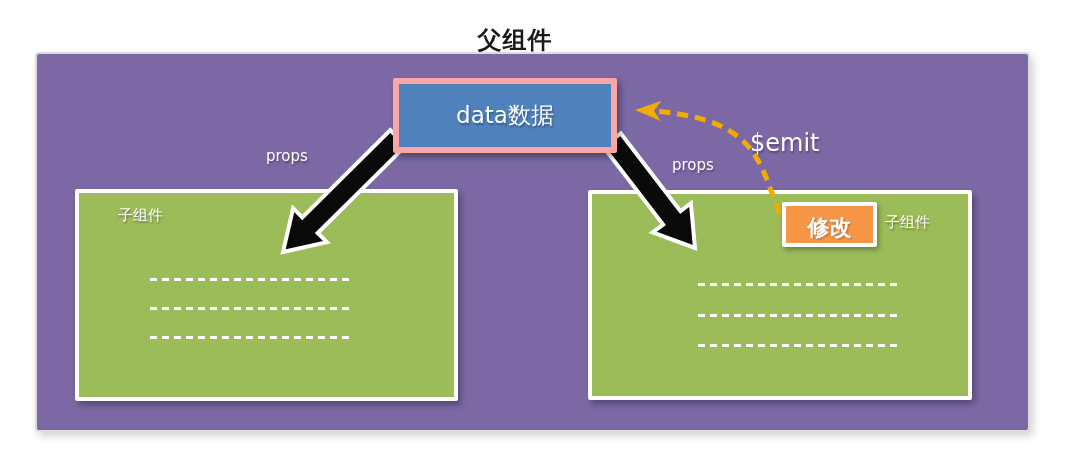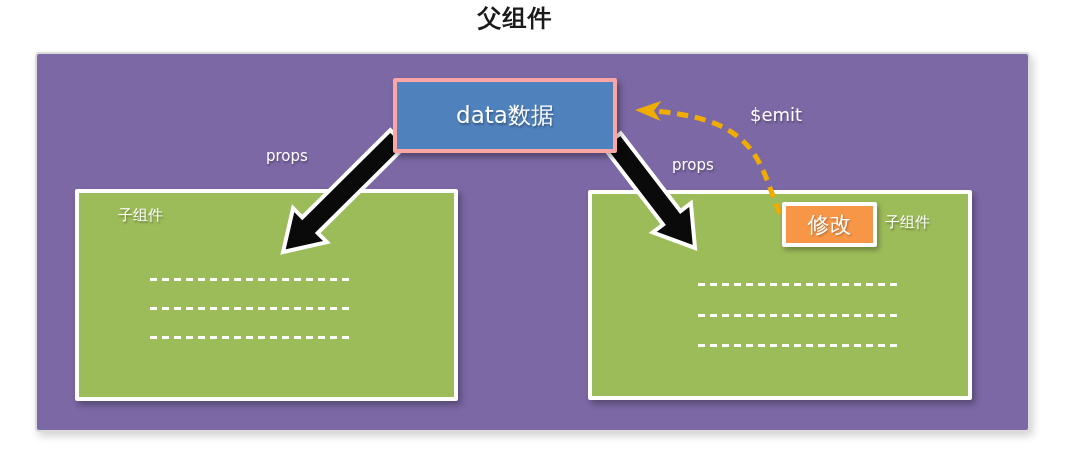--- a/index.html
+++ b/index.html
@@ -6,21 +6,21 @@
   .canvas {
     position: relative;
     width: 1068px;
     height: 459px;
     background: #ffffff;
     overflow: hidden;
     font-family: "DejaVu Sans", "Liberation Sans", sans-serif;
   }
   .diagram-title {
     position: absolute;
-    left: 0; top: 2px; width: 1030px;
+    left: 0; top: 24px; width: 1030px;
     text-align: center;
     font-size: 24px;
     font-weight: 600;
     color: var(--title_black);
     letter-spacing: 1px;
   }
   .parent-box {
     position: absolute;
     left: 35px; top: 52px;
     width: 995px; height: 380px;
@@ -44,21 +44,21 @@
     position: absolute;
     color: var(--label_white);
     font-size: 15px;
     text-shadow: 1px 2px 2px rgba(0,0,0,0.30);
     white-space: nowrap;
   }
   .label-child-left  { left: 118px; top: 206px; }
   .label-child-right { left: 885px; top: 213px; }
   .label-props-left  { left: 266px; top: 147px; }
   .label-props-right { left: 672px; top: 156px; }
-  .label-emit        { left: 750px; top: 104px; font-size: 18px; }
+  .label-emit        { left: 750px; top: 129px; font-size: 24px; }
   .dash-row {
     position: absolute;
     height: 3px; width: 203px;
     background: repeating-linear-gradient(90deg,
       #ffffff 0, #ffffff 7px, transparent 7px, transparent 12px);
   }
   .dl1 { left: 150px; top: 278px; }
   .dl2 { left: 150px; top: 307px; }
   .dl3 { left: 150px; top: 336px; }
   .dr1 { left: 698px; top: 283px; }
@@ -82,41 +82,42 @@
     stroke-width: 5;
     stroke-dasharray: 11 7;
   }
   .emit-head { fill: var(--emit_gold); }
   .data-box {
     position: absolute;
     left: 393px; top: 78px;
     width: 224px; height: 75px;
     box-sizing: border-box;
     background: var(--data_bg);
-    border: 4px solid #fca5a5;
+    border: 6px solid #fca5a5;
     border-radius: 2px;
     box-shadow: 3px 4px 6px rgba(0,0,0,0.35);
     display: flex; align-items: center; justify-content: center;
     color: var(--label_white);
     font-size: 23px;
     text-shadow: 1px 2px 2px rgba(0,0,0,0.30);
   }
   .modify-box {
     position: absolute;
     left: 782px; top: 202px;
     width: 95px; height: 45px;
     box-sizing: border-box;
     background: var(--modify_bg);
     border: 4px solid #ffffff;
     border-radius: 2px;
     box-shadow: 2px 3px 5px rgba(0,0,0,0.30);
-    display: flex; align-items: center; justify-content: center;
+    display: flex; align-items: flex-end; justify-content: center;
     color: var(--label_white);
     font-size: 22px;
     text-shadow: 1px 1px 2px rgba(0,0,0,0.30);
+    font-weight: bold;
   }
 </style>
 </head>
 <body>
 
 <div class="canvas">
 
   <div class="diagram-title">父组件</div>
 
   <div class="parent-box"></div>

